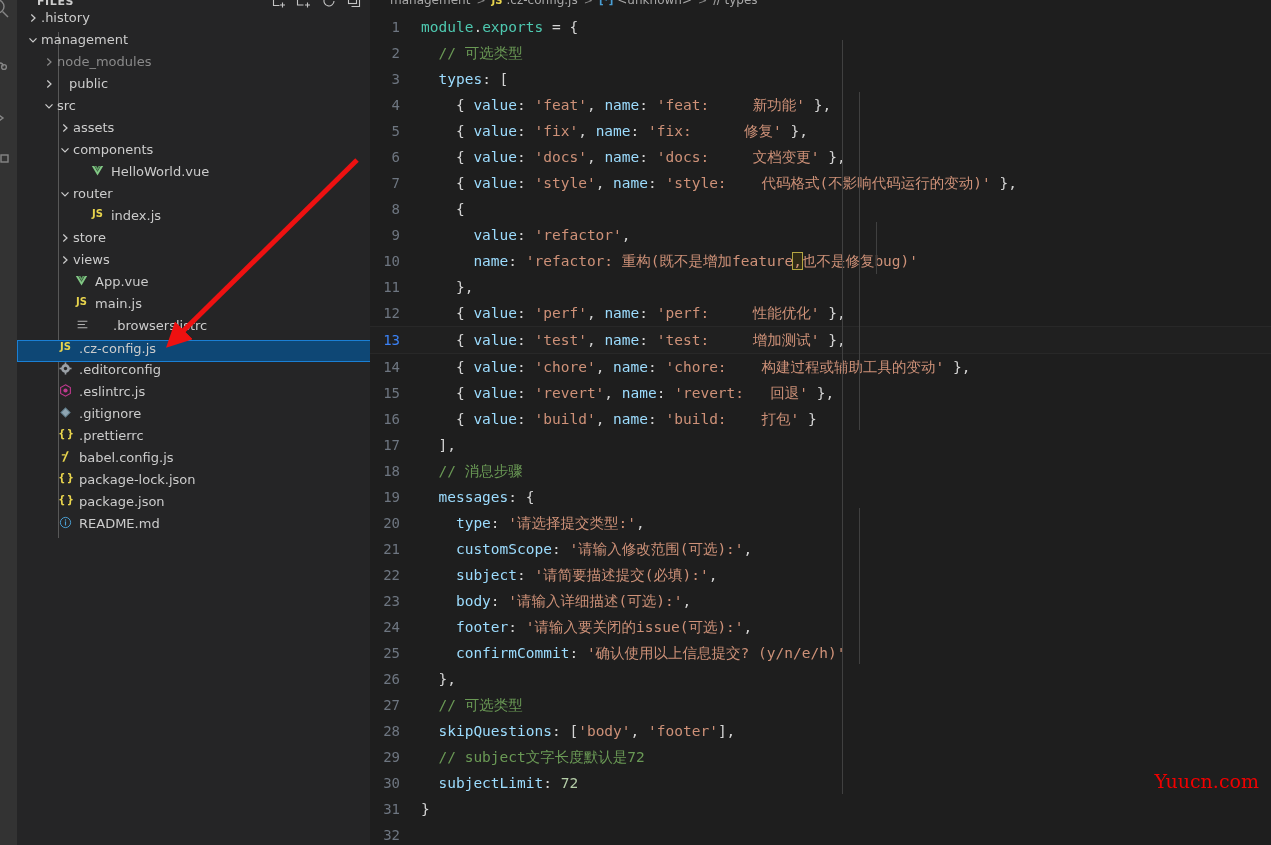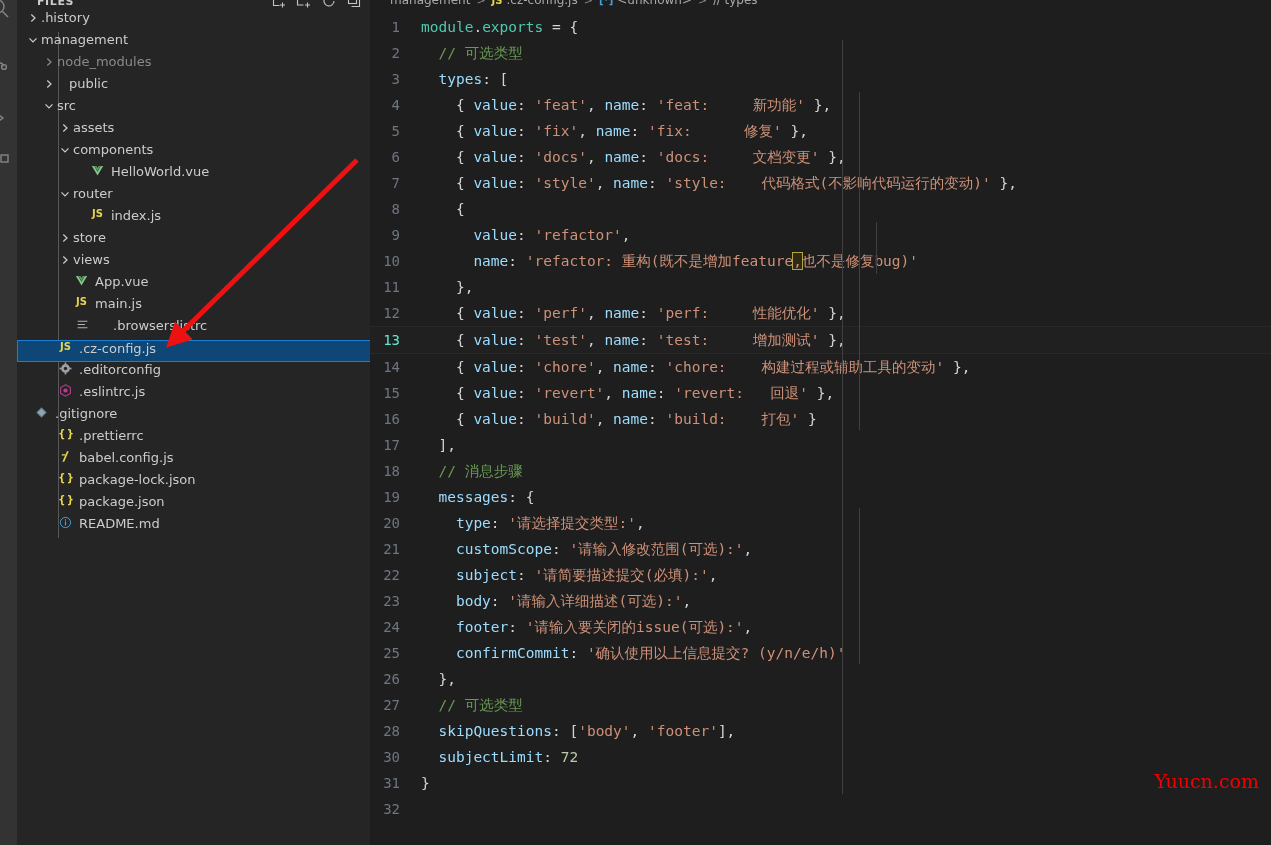--- a/index.html
+++ b/index.html
@@ -169,21 +169,21 @@
   .ln {
     width: 51px;
     flex: 0 0 51px;
     text-align: right;
     padding-right: 21px;
     box-sizing: border-box;
     color: #6e7681;
     font-size: 14px;
     user-select: none;
   }
-  .cline.active .ln { color: #5eead4; }
+  .cline.active .ln { color: #3b82f6; }
   .src { flex: 1; position: relative; }
 
   
   .ig {
     position: absolute;
     top: 0; bottom: 0; width: 1px;
     background: #404040;
   }
 
   .tk-teal   { color: #4ec9b0; }
@@ -428,21 +428,21 @@
         <div class="row" style="padding-left: 24px;">
           <span class="twisty"></span>
           <span class="fileicon">
             <svg width="13" height="13" viewBox="0 0 16 16">
               <path d="M8 1l6 3.5v7L8 15l-6-3.5v-7z" fill="none" stroke="#c0398f" stroke-width="1.3"></path>
               <circle cx="8" cy="8" r="2.6" fill="#c0398f"></circle>
             </svg>
           </span>
           <span class="label">.eslintrc.js</span>
         </div>
-        <div class="row" style="">
+        <div class="row" style="padding-left: 24px;">
           <span class="twisty"></span>
           <span class="fileicon">
             <svg width="13" height="13" viewBox="0 0 16 16">
               <path d="M8 1.5l6.5 6.5L8 14.5 1.5 8z" fill="#64808f"></path>
               <path d="M8 3.4l4.6 4.6L8 12.6 3.4 8z" fill="#8fa5b2"></path>
             </svg>
           </span>
           <span class="label">.gitignore</span>
         </div>
         <div class="row" style="padding-left: 24px;">
@@ -521,20 +521,21 @@
         <div class="cline"><div class="ln">19</div><div class="src"><span class="tk-white">  </span><span class="tk-lblue">messages</span><span class="tk-punct">: {</span></div></div>
         <div class="cline"><div class="ln">20</div><div class="src"><span class="tk-white">    </span><span class="tk-lblue">type</span><span class="tk-punct">: </span><span class="tk-str">'请选择提交类型:'</span><span class="tk-punct">,</span></div></div>
         <div class="cline"><div class="ln">21</div><div class="src"><span class="tk-white">    </span><span class="tk-lblue">customScope</span><span class="tk-punct">: </span><span class="tk-str">'请输入修改范围(可选):'</span><span class="tk-punct">,</span></div></div>
         <div class="cline"><div class="ln">22</div><div class="src"><span class="tk-white">    </span><span class="tk-lblue">subject</span><span class="tk-punct">: </span><span class="tk-str">'请简要描述提交(必填):'</span><span class="tk-punct">,</span></div></div>
         <div class="cline"><div class="ln">23</div><div class="src"><span class="tk-white">    </span><span class="tk-lblue">body</span><span class="tk-punct">: </span><span class="tk-str">'请输入详细描述(可选):'</span><span class="tk-punct">,</span></div></div>
         <div class="cline"><div class="ln">24</div><div class="src"><span class="tk-white">    </span><span class="tk-lblue">footer</span><span class="tk-punct">: </span><span class="tk-str">'请输入要关闭的issue(可选):'</span><span class="tk-punct">,</span></div></div>
         <div class="cline"><div class="ln">25</div><div class="src"><span class="tk-white">    </span><span class="tk-lblue">confirmCommit</span><span class="tk-punct">: </span><span class="tk-str">'确认使用以上信息提交? (y/n/e/h)'</span></div></div>
         <div class="cline"><div class="ln">26</div><div class="src"><span class="tk-punct">  },</span></div></div>
         <div class="cline"><div class="ln">27</div><div class="src"><span class="tk-white">  </span><span class="tk-com">// 可选类型</span></div></div>
         <div class="cline"><div class="ln">28</div><div class="src"><span class="tk-white">  </span><span class="tk-lblue">skipQuestions</span><span class="tk-punct">: [</span><span class="tk-str">'body'</span><span class="tk-punct">, </span><span class="tk-str">'footer'</span><span class="tk-punct">],</span></div></div>
+        <div class="cline"><div class="ln">29</div><div class="src"><span class="tk-white">  </span><span class="tk-com">// subject文字长度默认是72</span></div></div>
         <div class="cline"><div class="ln">30</div><div class="src"><span class="tk-white">  </span><span class="tk-lblue">subjectLimit</span><span class="tk-punct">: </span><span class="tk-num">72</span></div></div>
         <div class="cline"><div class="ln">31</div><div class="src"><span class="tk-punct">}</span></div></div>
         <div class="cline"><div class="ln">32</div><div class="src"><span class="tk-white"></span></div></div>
         <div class="ig" style="left: 472px; top: 26px; height: 754px;"></div>
         <div class="ig" style="left: 489px; top: 78px; height: 338px;"></div>
         <div class="ig" style="left: 489px; top: 494px; height: 156px;"></div>
         <div class="ig" style="left: 506px; top: 208px; height: 52px;"></div>
       </div>
 
     <div class="watermark">Yuucn.com</div>

